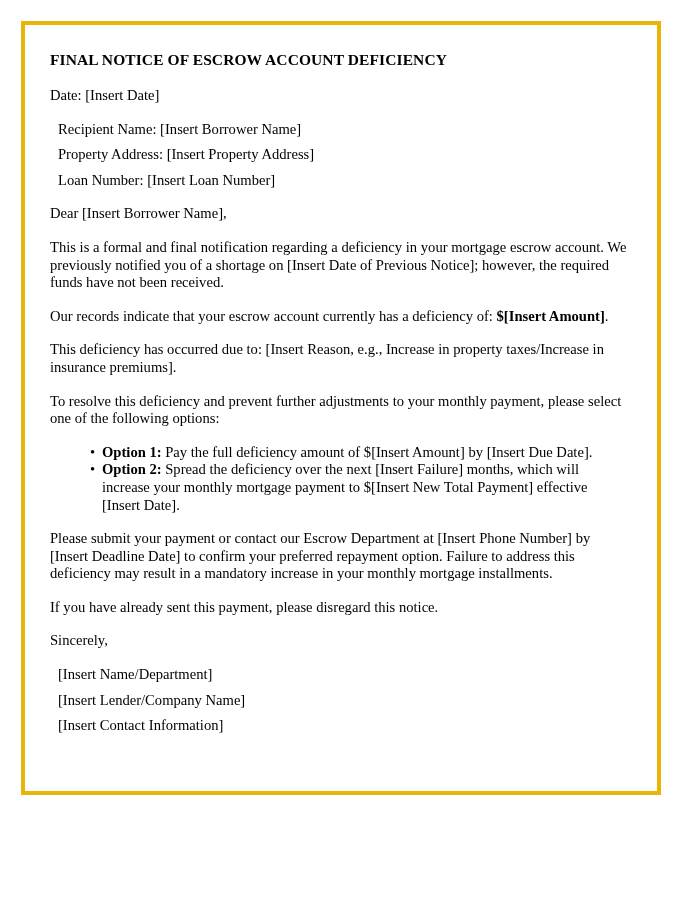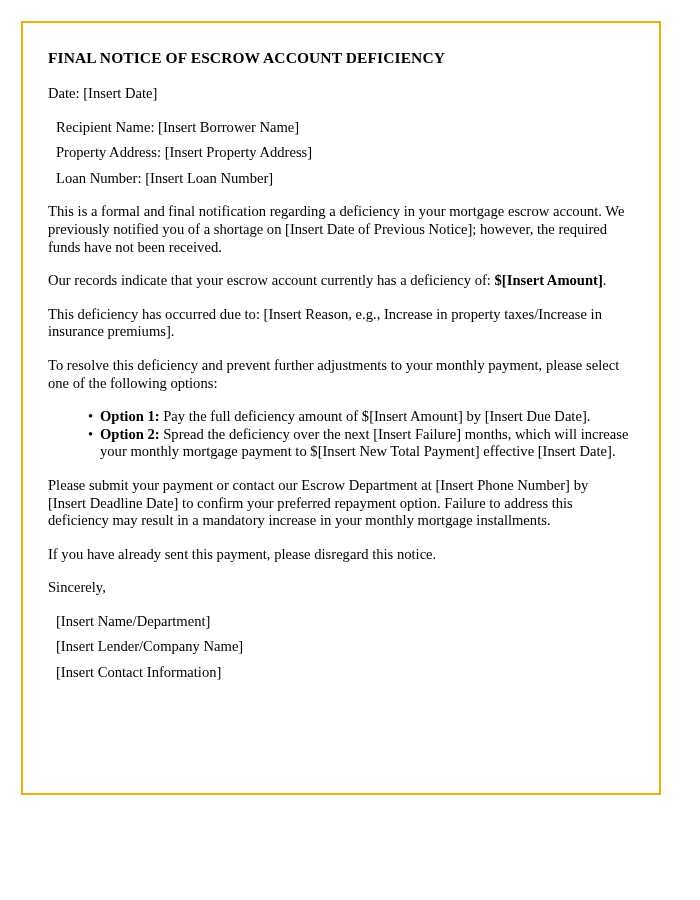--- a/index.html
+++ b/index.html
@@ -15,21 +15,21 @@
     color: #000000;
     overflow: hidden;
   }
 
   .page {
     position: absolute;
     left: 21px;
     top: 21px;
     width: 640px;
     height: 774px;
-    border: 2px solid #eab308;
+    border: 4px solid #eab308;
     box-sizing: border-box;
     background: #ffffff;
   }
 
   .page-inner {
     padding: 26px 30px 0 25px;
   }
 
   .doc-title {
     font-size: 15.5px;
@@ -102,20 +102,21 @@
     <h1 class="doc-title">FINAL NOTICE OF ESCROW ACCOUNT DEFICIENCY</h1>
 
     <p class="block">Date: [Insert Date]</p>
 
     <div class="addr-block">
       <p class="tight">Recipient Name: [Insert Borrower Name]</p>
       <p class="tight">Property Address: [Insert Property Address]</p>
       <p class="tight">Loan Number: [Insert Loan Number]</p>
     </div>
 
+    <p class="block">Dear [Insert Borrower Name],</p>
 
     <p class="block">This is a formal and final notification regarding a deficiency in your mortgage escrow account. We previously notified you of a shortage on [Insert Date of Previous Notice]; however, the required funds have not been received.</p>
 
     <p class="block">
       <span>Our records indicate that your escrow account currently has a deficiency of: </span><span class="b">$[Insert Amount]</span><span>.</span>
     </p>
 
     <p class="block">This deficiency has occurred due to: [Insert Reason, e.g., Increase in property taxes/Increase in insurance premiums].</p>
 
 

